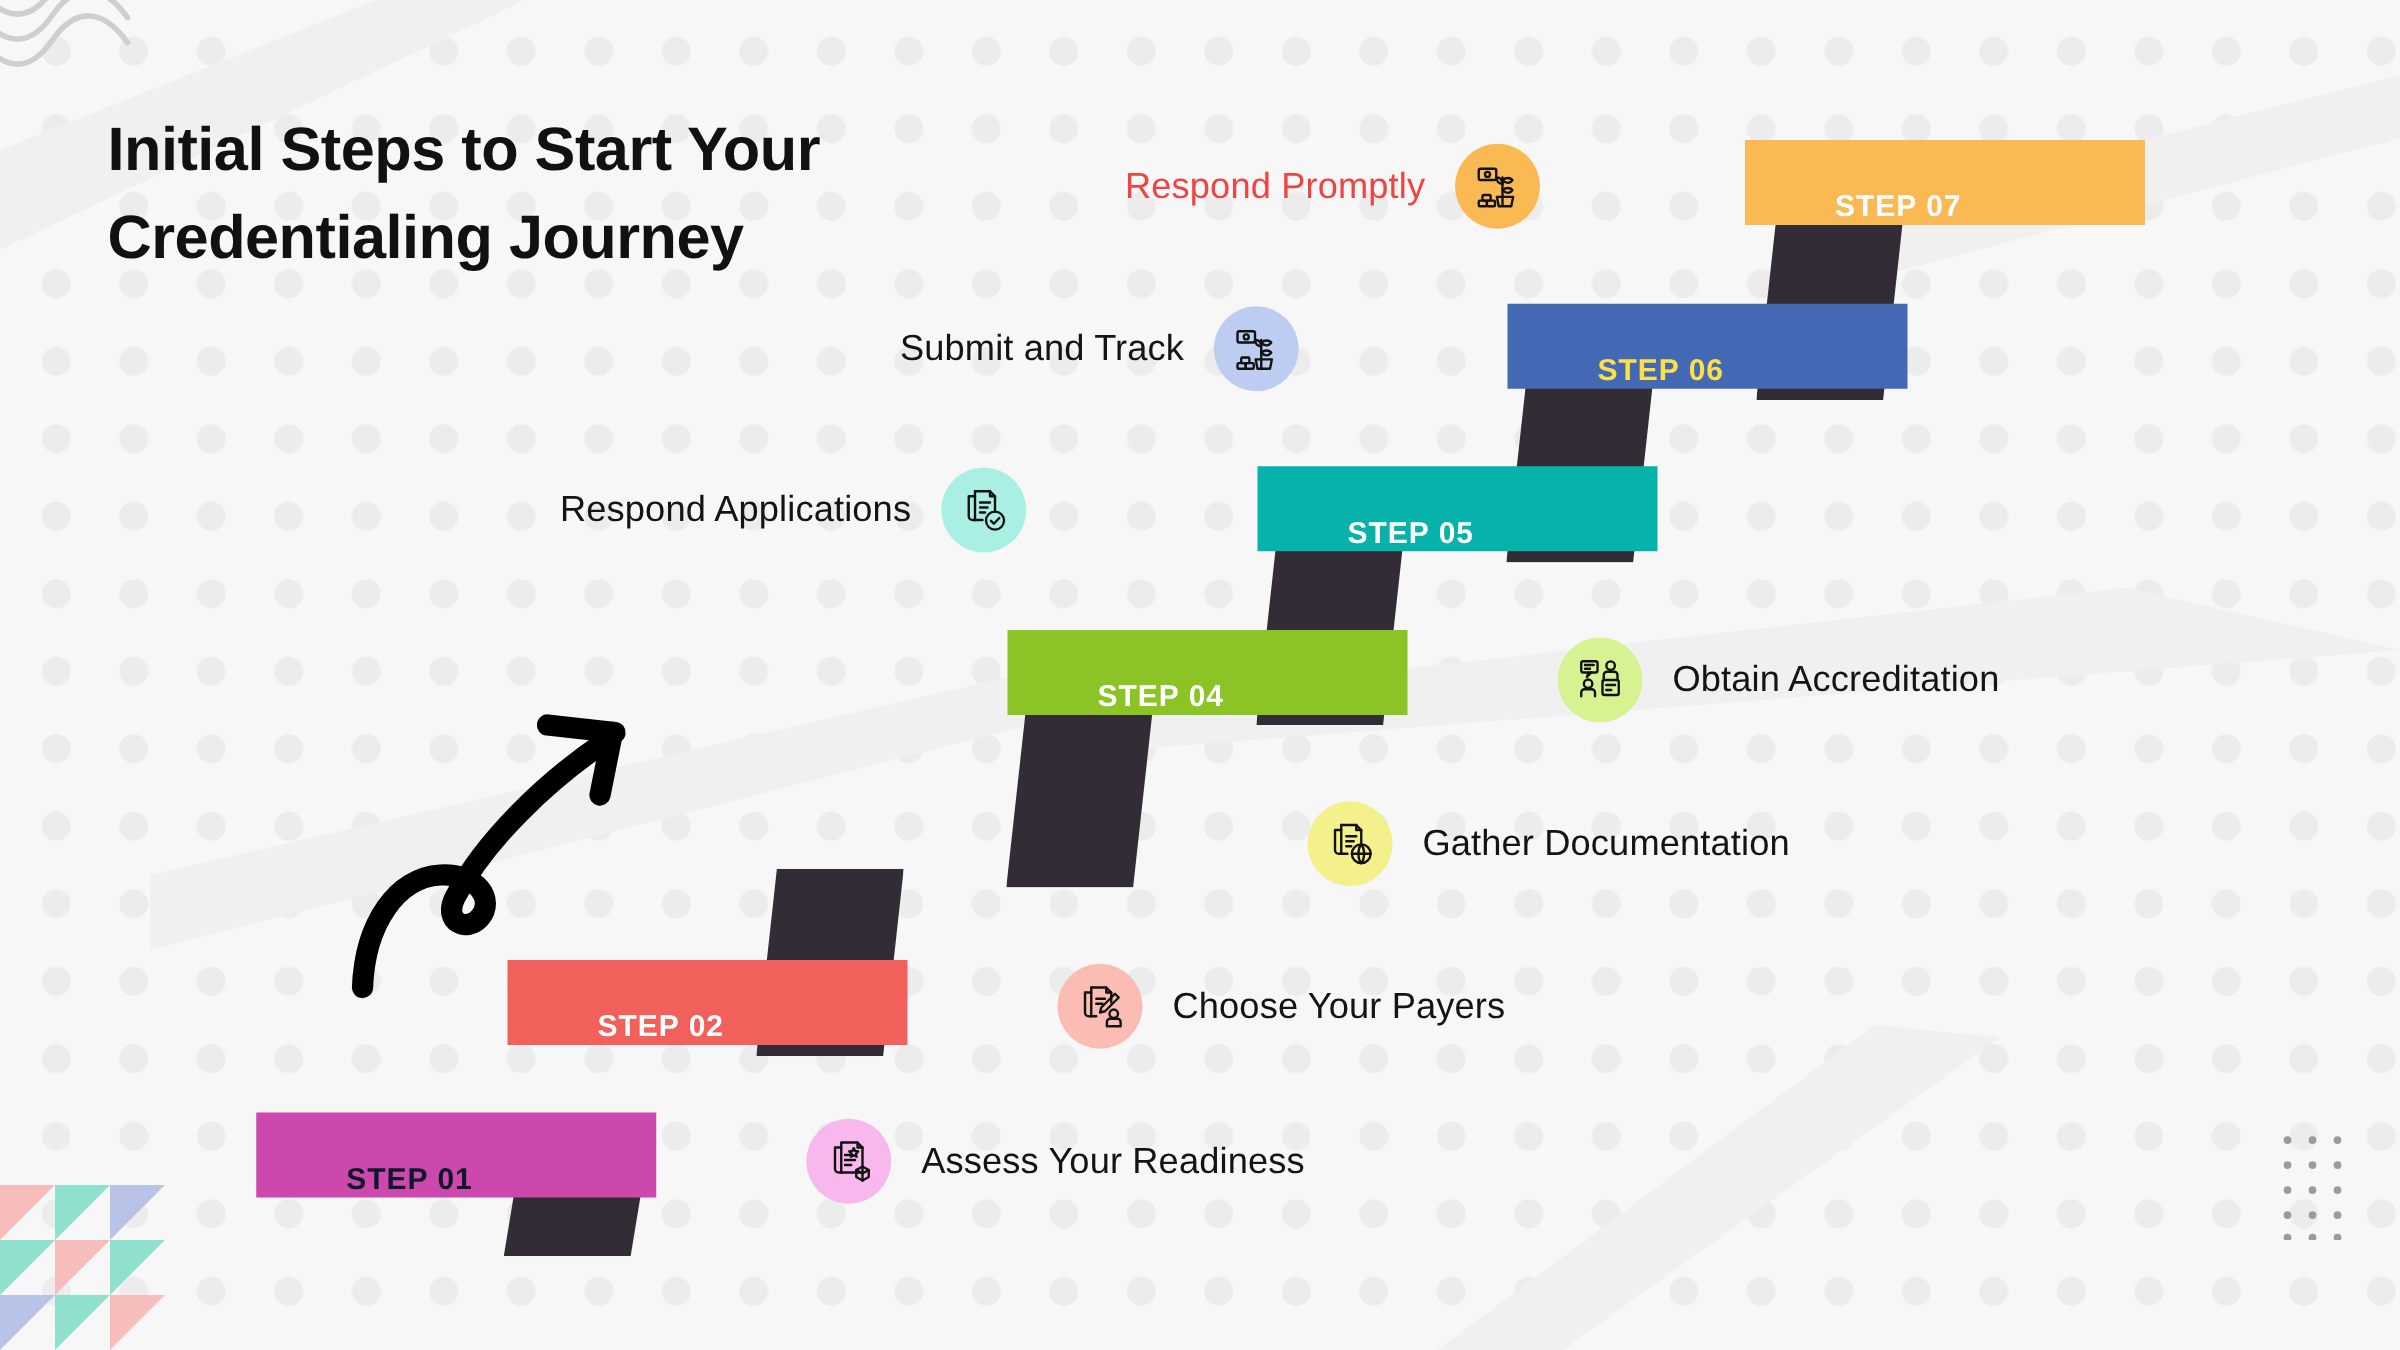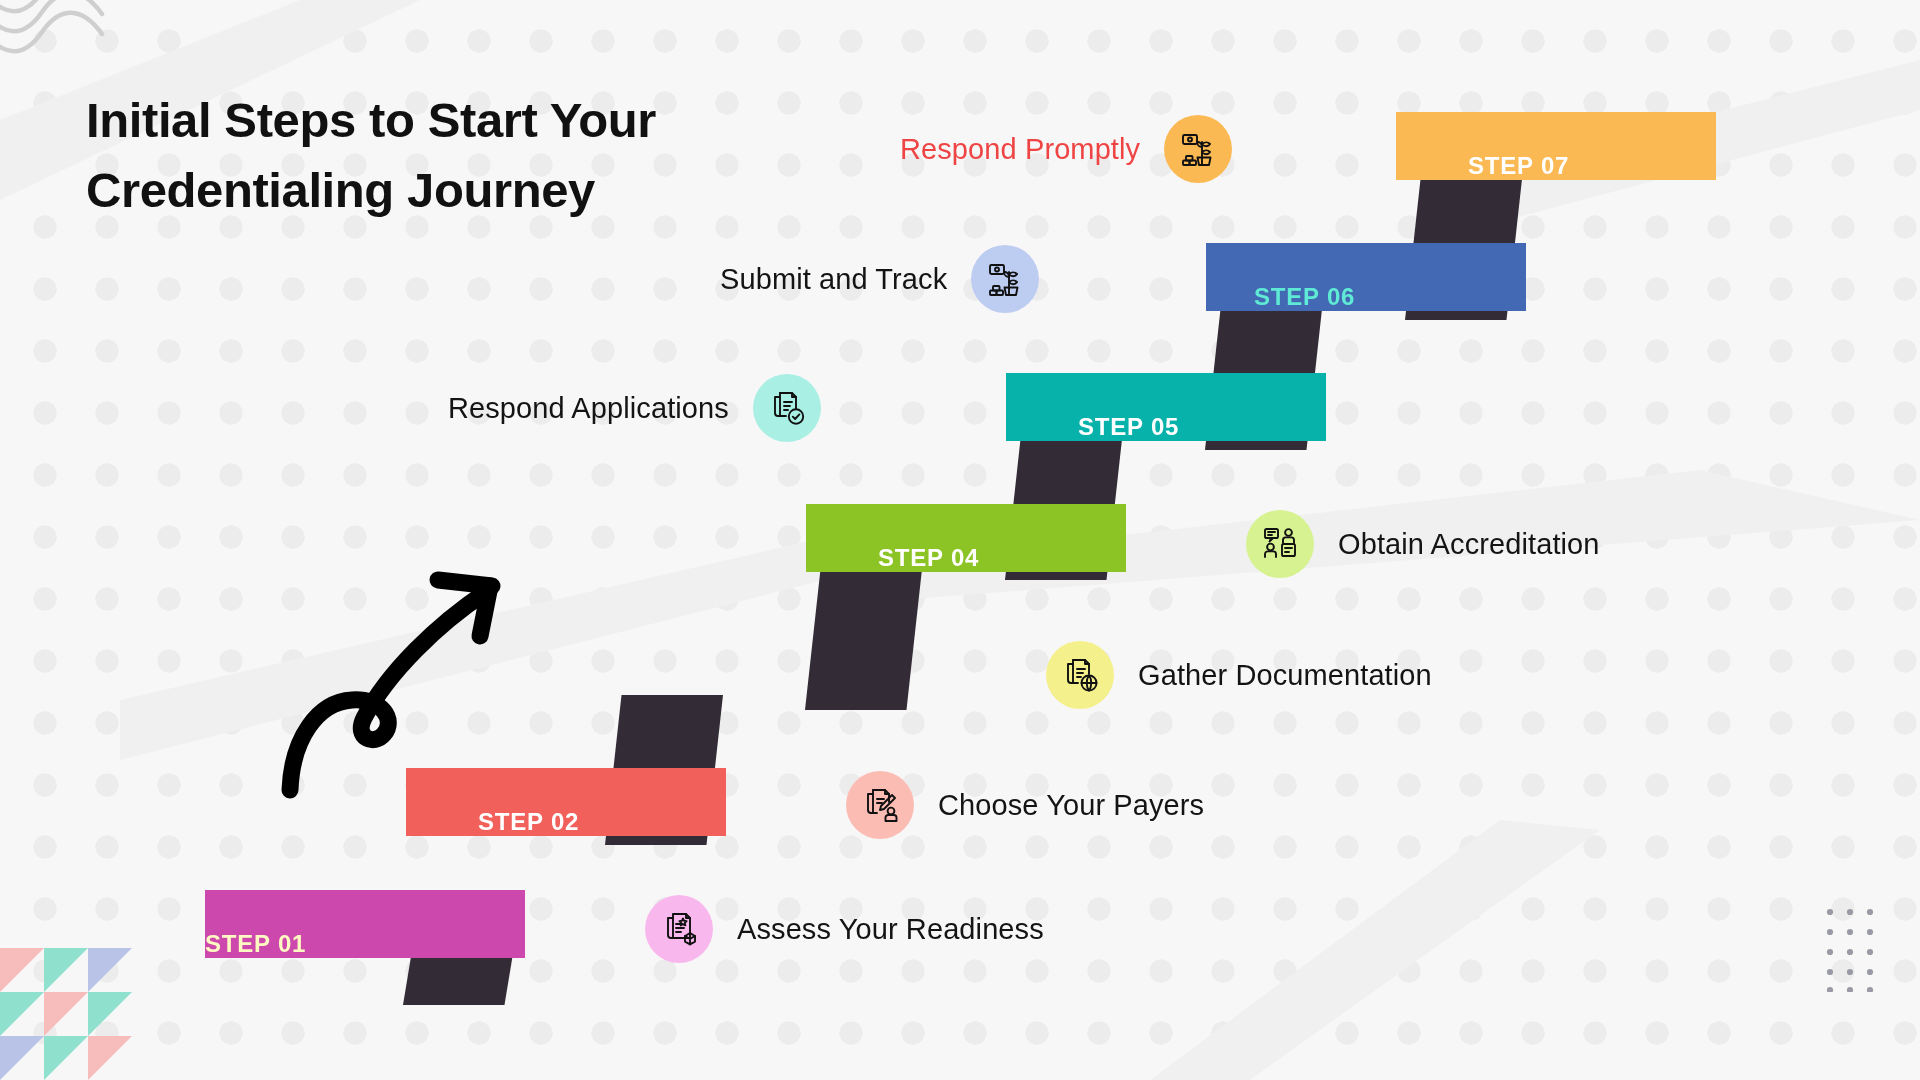--- a/index.html
+++ b/index.html
@@ -141,33 +141,33 @@
 
 <div id="staircase">
 
   <div class="riser" style="left: 403px; top: 905px; width: 118px; height: 100px; clip-path: polygon(14% 0px, 100% 0px, 86% 100%, 0px 100%); background: rgb(51, 43, 53);"></div>
   <div class="riser" style="left: 605px; top: 695px; width: 118px; height: 150px; clip-path: polygon(14% 0px, 100% 0px, 86% 100%, 0px 100%); background: rgb(51, 43, 53);"></div>
   <div class="riser" style="left: 805px; top: 560px; width: 118px; height: 150px; clip-path: polygon(14% 0px, 100% 0px, 86% 100%, 0px 100%); background: rgb(51, 43, 53);"></div>
   <div class="riser" style="left: 1005px; top: 430px; width: 118px; height: 150px; clip-path: polygon(14% 0px, 100% 0px, 86% 100%, 0px 100%); background: rgb(51, 43, 53);"></div>
   <div class="riser" style="left: 1205px; top: 300px; width: 118px; height: 150px; clip-path: polygon(14% 0px, 100% 0px, 86% 100%, 0px 100%); background: rgb(51, 43, 53);"></div>
   <div class="riser" style="left: 1405px; top: 170px; width: 118px; height: 150px; clip-path: polygon(14% 0px, 100% 0px, 86% 100%, 0px 100%); background: rgb(51, 43, 53);"></div>
 
-  <div class="tread" style="left: 205px; top: 890px; width: 320px; height: 68px; background: rgb(204, 72, 172); color: #fef9c3;">
+  <div class="tread" style="left: 205px; top: 890px; width: 320px; height: 68px; padding-left: 72px; background: rgb(204, 72, 172); color: #0f172a;">
     <span>STEP 01</span>
   </div>
   <div class="tread" style="left: 406px; top: 768px; width: 320px; height: 68px; padding-left: 72px; background: rgb(242, 96, 92); color: rgb(255, 255, 255);">
     <span>STEP 02</span>
   </div>
   <div class="tread" style="left: 806px; top: 504px; width: 320px; height: 68px; padding-left: 72px; background: rgb(140, 196, 38); color: rgb(255, 255, 255);">
     <span>STEP 04</span>
   </div>
   <div class="tread" style="left: 1006px; top: 373px; width: 320px; height: 68px; padding-left: 72px; background: rgb(6, 178, 170); color: rgb(255, 255, 255);">
     <span>STEP 05</span>
   </div>
-  <div class="tread" style="left: 1206px; top: 243px; width: 320px; height: 68px; padding-left: 48px; background: rgb(68, 105, 180); color: #5eead4;">
+  <div class="tread" style="left: 1206px; top: 243px; width: 320px; height: 68px; padding-left: 72px; background: rgb(68, 105, 180); color: #fde047;">
     <span>STEP 06</span>
   </div>
   <div class="tread" style="left: 1396px; top: 112px; width: 320px; height: 68px; padding-left: 72px; background: rgb(251, 185, 84); color: rgb(255, 255, 255);">
     <span>STEP 07</span>
   </div>
 </div>
 
 <svg id="hand-arrow" width="240" height="248" viewBox="0 0 240 248">
   <g fill="none" stroke="#000000" stroke-width="17" stroke-linecap="round" stroke-linejoin="round">
     <path d="M12 238 C 14 186, 40 150, 74 148 C 104 146, 118 168, 106 182

